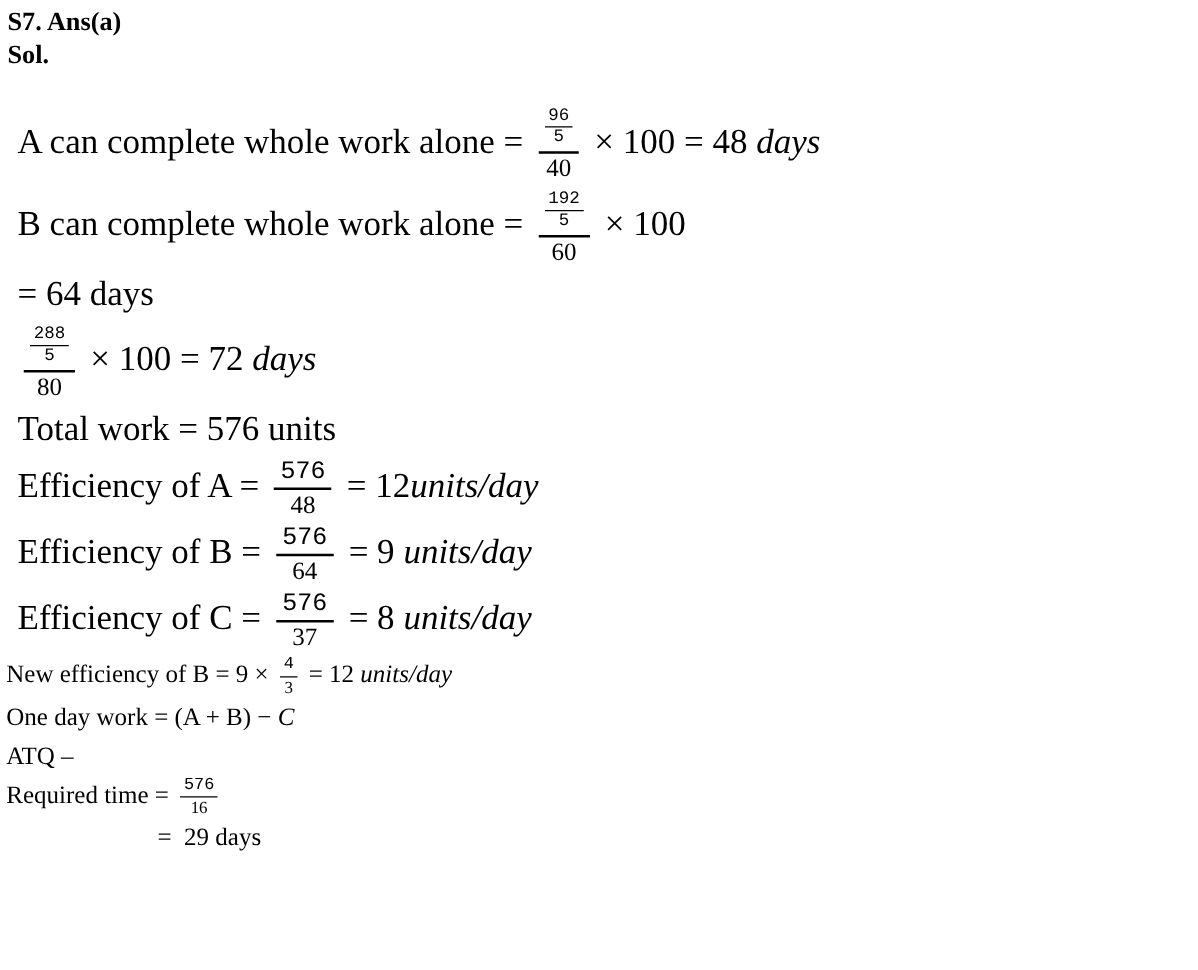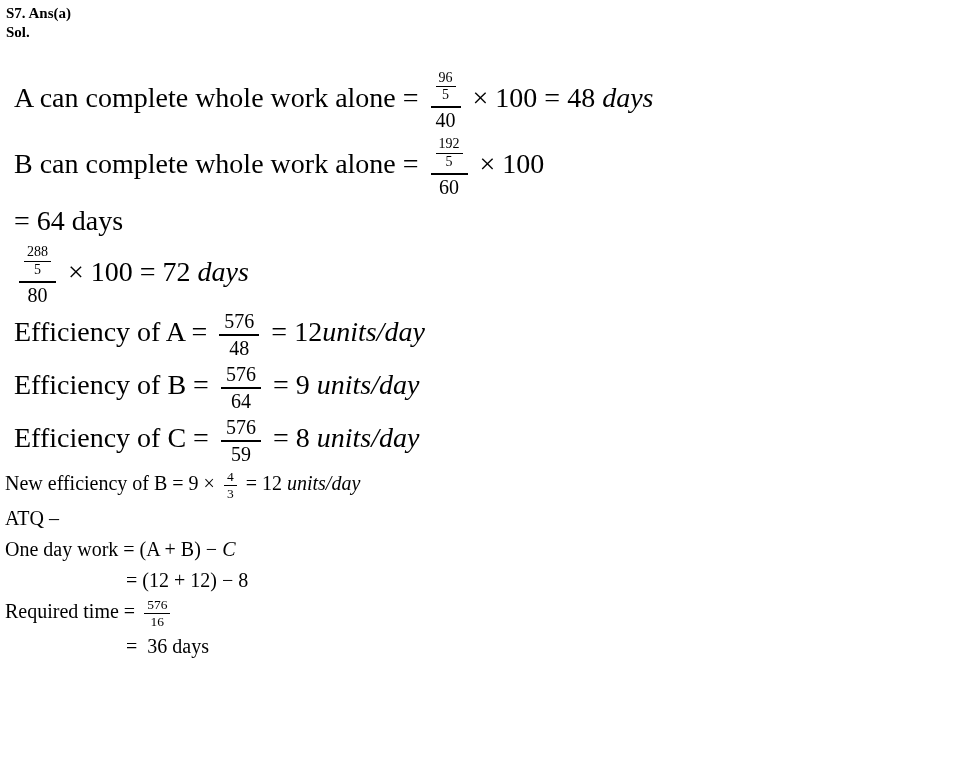--- a/index.html
+++ b/index.html
@@ -14,21 +14,21 @@
     font-family: "Liberation Serif", serif;
     overflow: hidden;
   }
   .page {
     width: 100%;
     height: 100%;
   }
   .header {
     padding: 4px 0 0 6px;
     font-weight: bold;
-    font-size: 15px;
+    font-size: 21px;
     line-height: 1.25;
   }
   .solution {
     margin-top: 26px;
   }
   .line {
     white-space: pre;
   }
   .lg {
     font-size: 28px;
@@ -47,20 +47,21 @@
     display: inline-flex;
     flex-direction: column;
     align-items: center;
     vertical-align: middle;
     text-align: center;
     white-space: nowrap;
   }
   .frac > .num {
     border-bottom: 2px solid #000000;
     padding: 0 5px;
+    font-family: Liberation Mono, monospace;
   }
   .frac > .den {
     padding: 0 5px;
   }
   .lg .frac {
     font-size: 20px;
     line-height: 1.25;
     margin: 0 5px;
   }
   .lg .frac .frac {
@@ -113,38 +114,38 @@
           <span class="den">60</span>
         </span><span> × 100</span></div>
       <div class="line lg ind-1"><span>= 64 days</span></div>
       <div class="line lg"><span class="frac">
           <span class="num"><span class="frac">
               <span class="num">288</span>
               <span class="den">5</span>
             </span></span>
           <span class="den">80</span>
         </span><span> × 100 = 72 </span><span class="it">days</span></div>
+      <div class="line lg"><span>Total work = 576 units</span></div>
       <div class="line lg"><span>Efficiency of A = </span><span class="frac">
           <span class="num">576</span>
           <span class="den">48</span>
         </span><span> = 12</span><span class="it">units/day</span></div>
       <div class="line lg"><span>Efficiency of B = </span><span class="frac">
           <span class="num">576</span>
           <span class="den">64</span>
         </span><span> = 9 </span><span class="it">units/day</span></div>
       <div class="line lg"><span>Efficiency of C = </span><span class="frac">
           <span class="num">576</span>
-          <span class="den">59</span>
+          <span class="den">37</span>
         </span><span> = 8 </span><span class="it">units/day</span></div>
       <div class="line sm"><span>New efficiency of B = 9 × </span><span class="frac">
           <span class="num">4</span>
           <span class="den">3</span>
         </span><span> = 12 </span><span class="it">units/day</span></div>
+      <div class="line sm"><span>One day work = (A + B) − </span><span class="it">C</span></div>
       <div class="line sm"><span>ATQ –</span></div>
-      <div class="line sm"><span>One day work = (A + B) − </span><span class="it">C</span></div>
-      <div class="line sm ind-2"><span>= (12 + 12) − 8</span></div>
       <div class="line sm"><span>Required time = </span><span class="frac">
           <span class="num">576</span>
           <span class="den">16</span>
         </span></div>
-      <div class="line sm ind-2"><span>=  36 days</span></div>
+      <div class="line sm ind-2"><span>=  29 days</span></div>
     </div>
 </div>
 
 </body></html>

